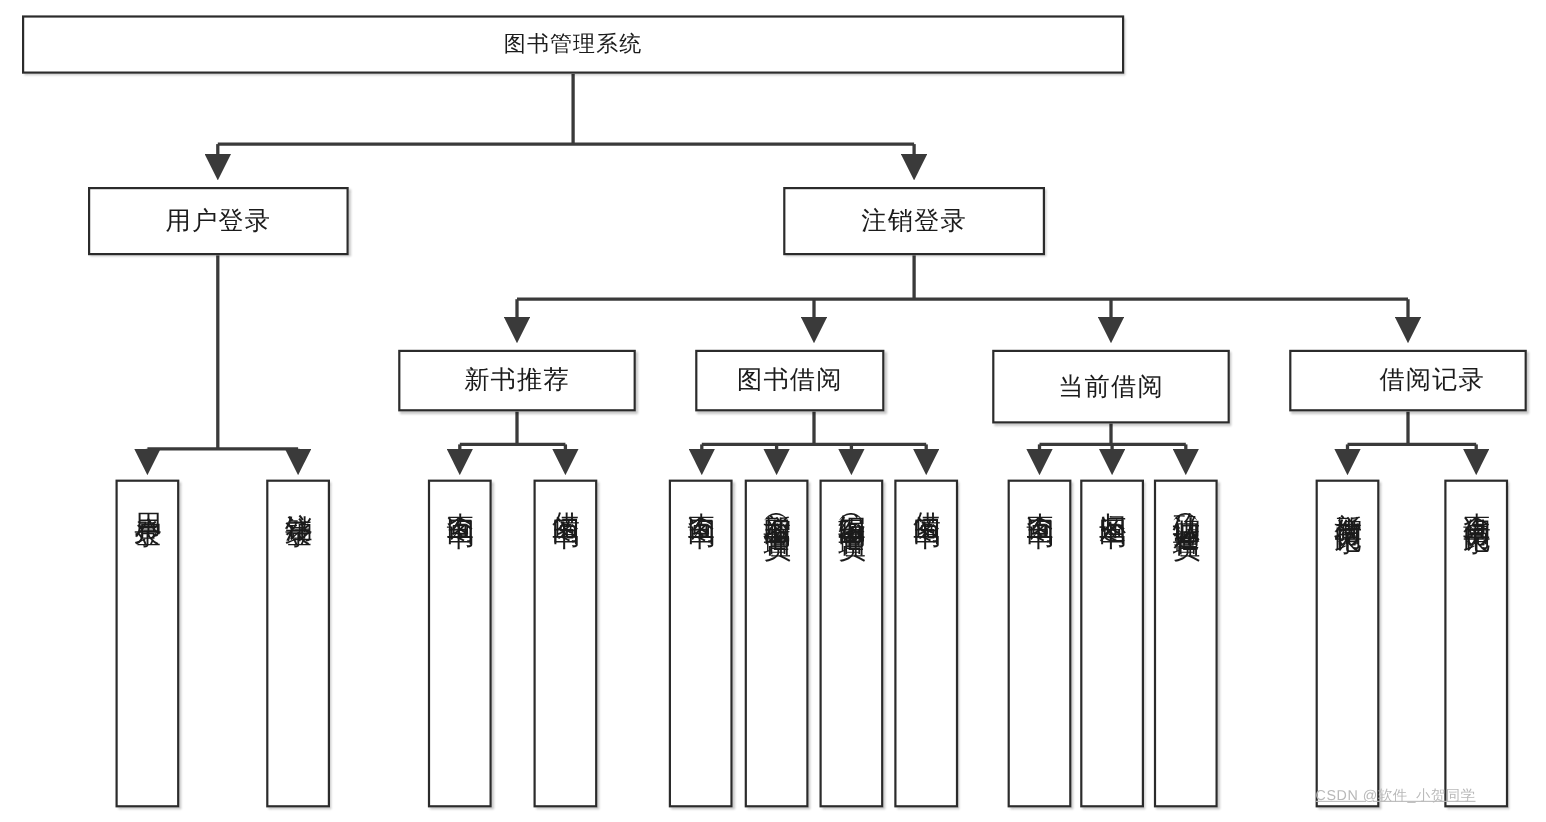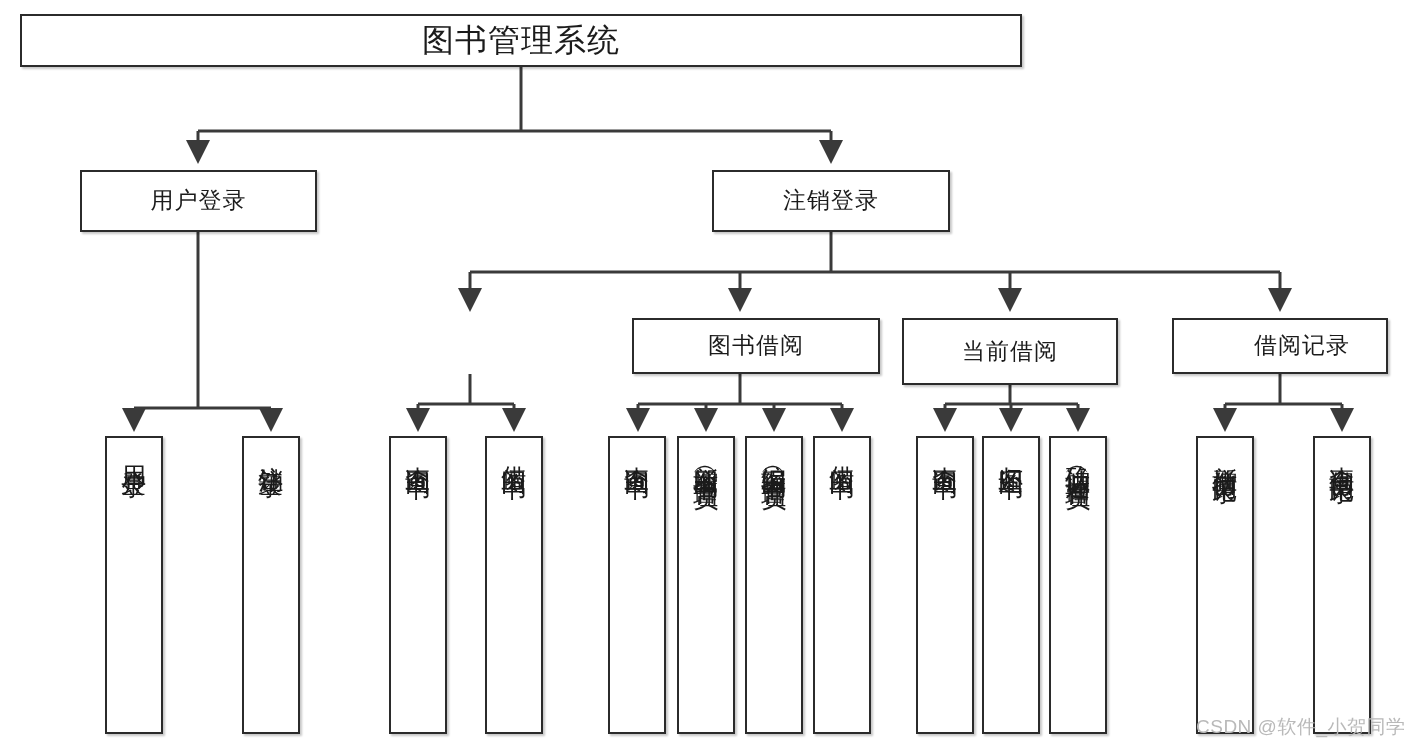--- a/index.html
+++ b/index.html
@@ -43,43 +43,44 @@
     text-align: center;
     line-height: 1.18;
     white-space: nowrap;
   }
   
   .node.horiz .label {
     font-size: 23px;
     letter-spacing: 1px;
   }
   .node.root .label {
-    font-size: 32px;
+    font-size: 20px;
   }
   
   .node.vert {
     align-items: flex-start;
     padding-top: 8px;
   }
   .node.vert .label {
     writing-mode: vertical-rl;
     text-orientation: upright;
     font-size: 25px;
     letter-spacing: 3px;
     line-height: 1.05;
   }
   .watermark {
     position: absolute;
     left: 1196px;
     top: 714px;
-    font-size: 19px;
+    font-size: 13px;
     color: #b9b9b9;
     white-space: nowrap;
     z-index: 5;
     letter-spacing: 0.5px;
+    text-decoration: underline;
   }
 </style>
 </head>
 <body>
 
 <div id="diagram-root">
 
   <svg id="edge-layer" viewBox="0 0 1405 747" width="1405" height="747" xmlns="http://www.w3.org/2000/svg">
     <defs>
       <marker id="arrow" viewBox="0 0 12 12" refX="10" refY="6" markerWidth="8" markerHeight="8" orient="auto-start-reverse">
@@ -134,21 +135,24 @@
     <span class="label">图书管理系统</span>
   </div>
 
   <div class="node horiz" style="left:80px; top:170px; width:237px; height:62px;">
     <span class="label">用户登录</span>
   </div>
   <div class="node horiz" style="left:712px; top:170px; width:238px; height:62px;">
     <span class="label">注销登录</span>
   </div>
 
-  <div class="node horiz" style="left:632px; top:318px; width:248px; height:56px;">
+  <div class="node horiz" style="left:362px; top:318px; width:216px; height:56px;">
+    <span class="label">新书推荐</span>
+  </div>
+  <div class="node horiz" style="left:632px; top:318px; width:172px; height:56px;">
     <span class="label">图书借阅</span>
   </div>
   <div class="node horiz" style="left:902px; top:318px; width:216px; height:67px;">
     <span class="label">当前借阅</span>
   </div>
   <div class="node horiz" style="left:1172px; top:318px; width:216px; height:56px;padding-left:44px;">
     <span class="label">借阅记录</span>
   </div>
 
   <div class="node vert" style="left:105px; top:436px; width:58px; height:298px;">

